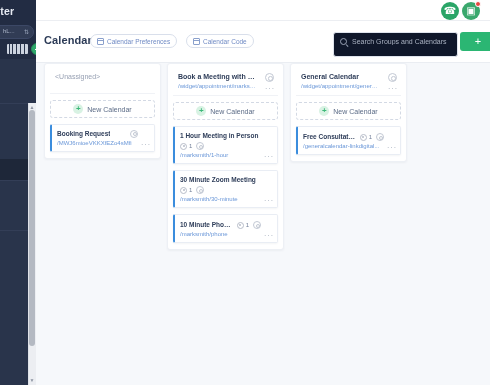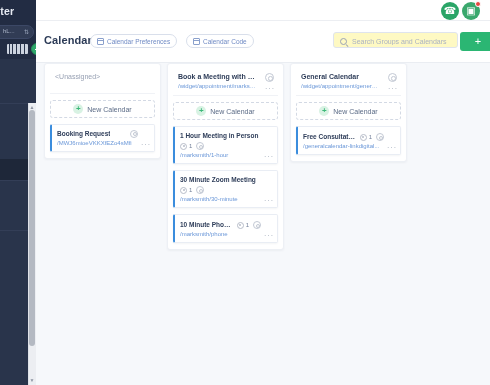--- a/index.html
+++ b/index.html
@@ -137,22 +137,22 @@
   }
   .pill .p-ico::after {
     content: ""; position: absolute; left: 0; top: 1.5px;
     width: 5px; height: .8px; background: #8aa0cc;
   }
   #pill-prefs { left: 54px; }
   #pill-code  { left: 150px; }
 
   .search-wrap {
     position: absolute; right: 32px; top: 11px;
-    width: 125px; height: 16px;
-    background: #fef9c3; border: 1px solid #dfe4ed; border-radius: 3px;
+    width: 125px; height: 25px;
+    background: #0f172a; border: 1px solid #dfe4ed; border-radius: 3px;
   }
   .search-ico {
     position: absolute; left: 6px; top: 5px;
     width: 7px; height: 7px;
     border: 1.1px solid #9aa3b5; border-radius: 50%;
   }
   .search-ico::after {
     content: ""; position: absolute; left: 5px; top: 5px;
     width: 3px; height: 1.1px; background: #9aa3b5;
     transform: rotate(45deg); transform-origin: left center;

